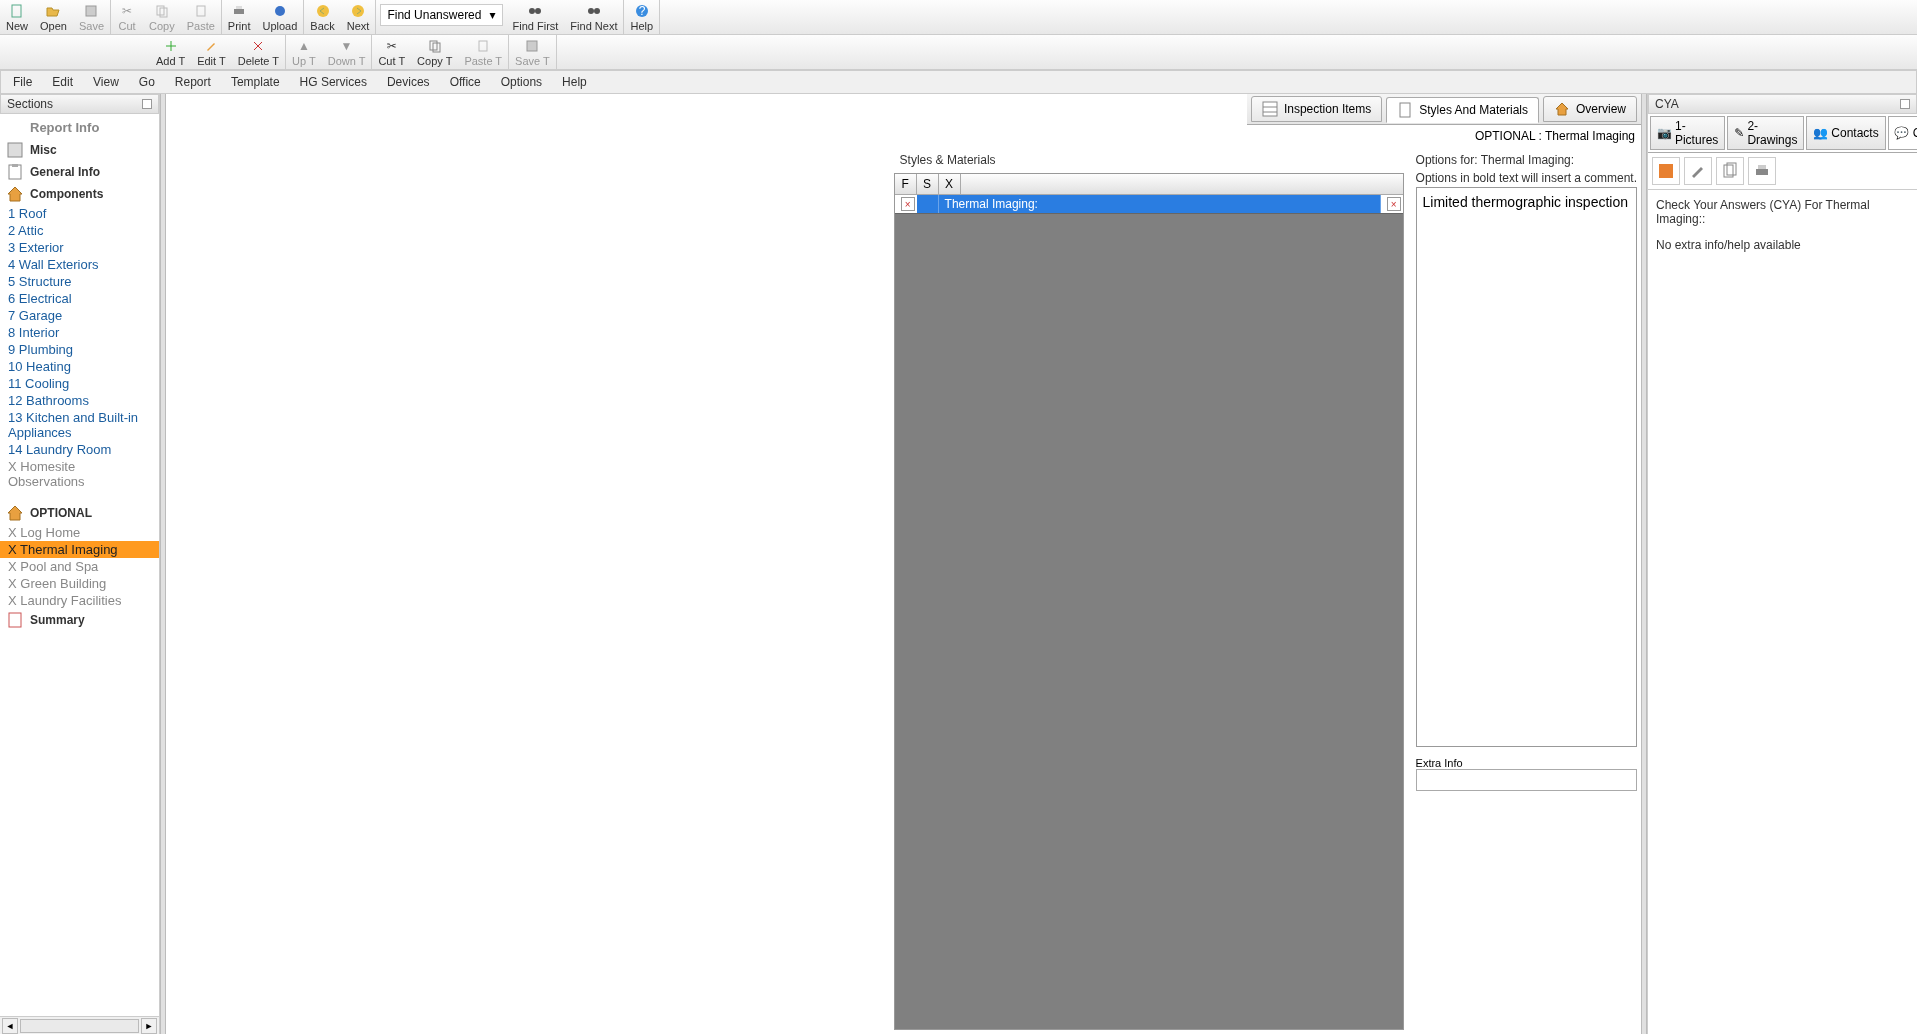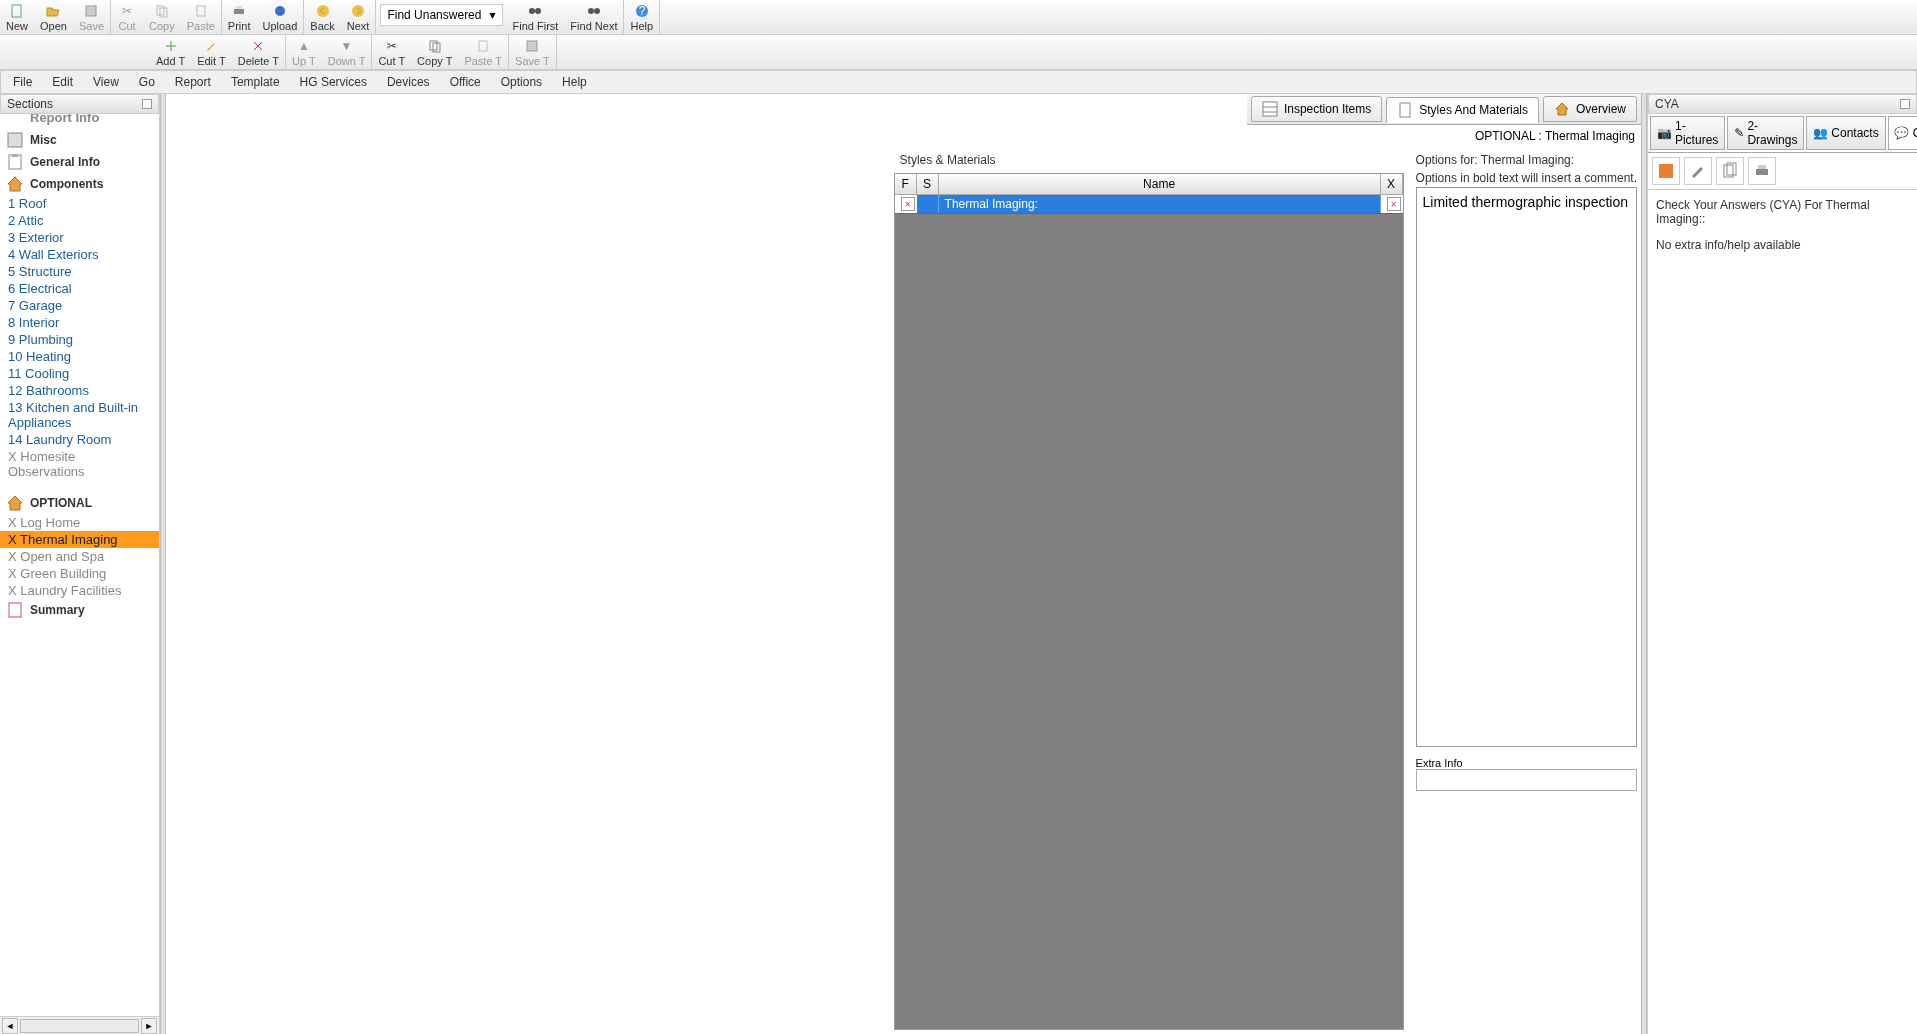--- a/index.html
+++ b/index.html
@@ -17,21 +17,21 @@
 
 
 .menubar { display: flex; background: #f0f0f0; border: 1px solid #ccc; padding: 2px 4px; gap: 4px; }
 .menubar-item { padding: 2px 8px; color: #333; cursor: pointer; }
 
 
 .workspace { display: flex; height: calc(100% - 94px); }
 .left-panel { width: 160px; background: #fff; border-right: 1px solid #ccc; display: flex; flex-direction: column; }
 .panel-header { background: linear-gradient(#f8f8f8,#e0e0e0); border: 1px solid #ccc; padding: 2px 6px; font-size: 11px; color: #333; display: flex; justify-content: space-between; align-items: center; }
 .small-box { width: 10px; height: 10px; border: 1px solid #999; background:#fff; }
-.section-list { flex: 1; overflow: hidden; padding: 2px 0; }
+.section-list { flex: 1; overflow: hidden; padding: 12px 0; }
 .section-group-label { font-weight: bold; color: #333; padding: 4px 8px 4px 30px; display: flex; align-items: center; position: relative; font-size: 13px; }
 .section-group-label .gicon { position: absolute; left: 6px; width: 18px; height: 18px; }
 .comp-item { color: #1a5d9e; padding: 1px 8px; font-size: 13px; cursor: pointer; }
 .comp-item.muted { color: #888; }
 .comp-item.selected { background: #ff9a1f; color: #222; }
 .hscroll { height: 18px; background: #f0f0f0; border-top: 1px solid #ccc; display: flex; align-items: center; }
 .hscroll .arr { width: 16px; height: 16px; border: 1px solid #bbb; margin: 0 2px; display:flex;align-items:center;justify-content:center; font-size:9px;}
 .hscroll .track { flex: 1; height: 14px; border: 1px solid #bbb; background:#eaeaea; }
 
 .center-panel { flex: 1; display: flex; flex-direction: column; background: #fff; align-items: flex-end; }
@@ -343,21 +343,21 @@
       <div class="section-group-label" style="margin-top:12px;">
           <span class="gicon">
             <svg width="18" height="18">
               <polygon points="9,2 2,9 4,9 4,16 14,16 14,9 16,9" fill="#e8a040" stroke="#a67020"></polygon>
             </svg>
           </span>
           <span>OPTIONAL</span>
         </div>
       <div class="comp-item muted">X Log Home</div>
       <div class="comp-item selected">X Thermal Imaging</div>
-      <div class="comp-item muted">X Open and Spa</div>
+      <div class="comp-item muted">X Pool and Spa</div>
       <div class="comp-item muted">X Green Building</div>
       <div class="comp-item muted">X Laundry Facilities</div>
       <div class="section-group-label" style="">
           <span class="gicon">
             <svg width="18" height="18">
               <rect x="3" y="2" width="12" height="14" fill="#fff" stroke="#c55"></rect>
             </svg>
           </span>
           <span>Summary</span>
         </div>
@@ -402,21 +402,20 @@
     </div>
 
     <div class="content-title">OPTIONAL : Thermal Imaging</div>
     <div class="content-row">
       <div class="styles-col">
         <div class="content-subtitle">Styles &amp; Materials</div>
         <div class="styles-table">
           <div class="styles-header">
             <div class="cell fcol">F</div>
             <div class="cell scol">S</div>
-            <div class="cell ncol">Name</div>
             <div class="cell xcol">X</div>
           </div>
           <div class="style-row">
             <div class="cell fcol" style="background:#fff;">
                 <div class="mini-x">×</div>
               </div>
             <div class="cell scol"></div>
             <div class="cell ncol">Thermal Imaging:</div>
             <div class="cell xcol" style="background:#fff;">
                 <div class="mini-x">×</div>

